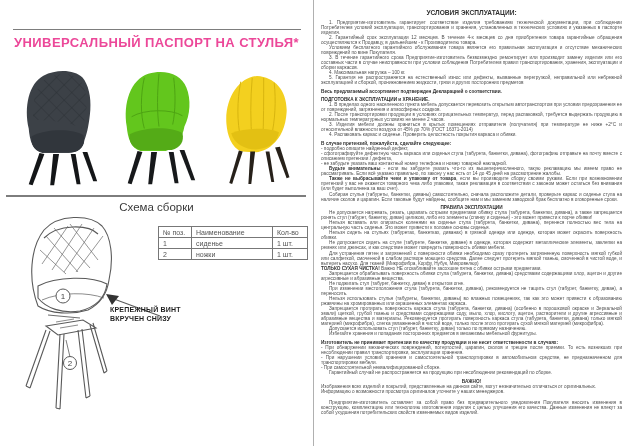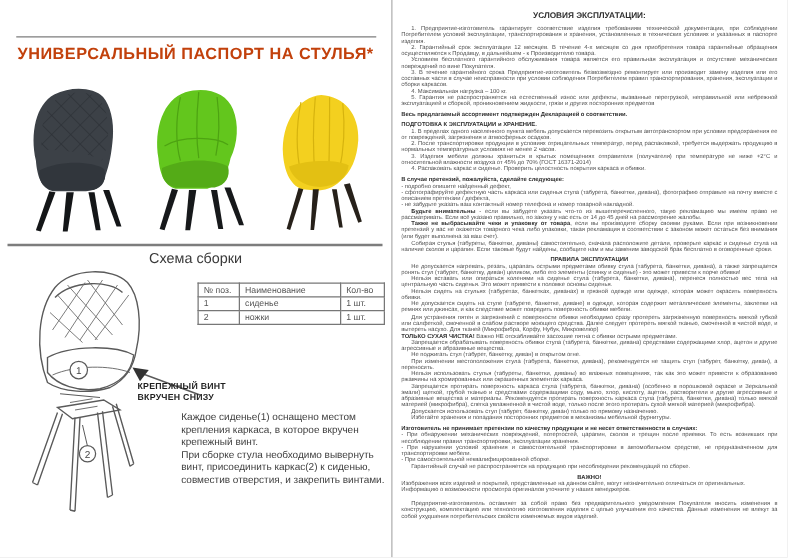--- a/index.html
+++ b/index.html
@@ -1,21 +1,21 @@
 <!DOCTYPE html>
 <html><head>
 <meta charset="utf-8">
 <style>
   html,body{margin:0;padding:0;background:#e8e8e8;}
   .page{position:relative;width:630px;height:446px;background:#ffffff;overflow:hidden;
         font-family:"Liberation Sans",sans-serif;}
   .hline{position:absolute;background:#7d7d7d;}
   .vline{position:absolute;background:#b0b0b0;}
   .title{position:absolute;left:0;top:35px;width:313px;text-align:center;
-         font-weight:700;font-size:13px;letter-spacing:.4px;color:#c2410c;}
+         font-weight:700;font-size:13px;letter-spacing:.4px;color:#ec4899;}
   .chairs{position:absolute;left:16px;top:52px;width:284px;height:138px;
           display:flex;justify-content:space-between;align-items:flex-end;}
   .scheme-title{position:absolute;left:0;top:201px;width:313px;text-align:center;
                 font-weight:400;font-size:11.5px;color:#3a3a3a;}
   .assembly-svg{position:absolute;left:8px;top:208px;}
   .parts-table{position:absolute;left:158px;top:226px;border-collapse:collapse;
                font-size:7px;color:#555;background:#fff;}
   .parts-table th,.parts-table td{border:1px solid #777;padding:1px 4px;
                font-weight:400;text-align:left;height:8px;white-space:nowrap;}
   .parts-table .c1{width:24px;} .parts-table .c2{width:72px;} .parts-table .c3{width:26px;}
@@ -161,24 +161,20 @@
           <td class="c3">1 шт.</td>
         </tr>
       </tbody>
   </table>
 
   <div class="callout">
     <div>КРЕПЕЖНЫЙ ВИНТ</div>
     <div>ВКРУЧЕН СНИЗУ</div>
   </div>
 
-  <div class="instructions">
-    <p class="para">Каждое сиденье(1) оснащено местом крепления каркаса, в которое вкручен крепежный винт.</p>
-    <p class="para">При сборке стула необходимо вывернуть винт, присоединить каркас(2) к сиденью, совместив отверстия, и закрепить винтами.</p>
-  </div>
 
   <div class="right-col" id="right-col">
       <div class="blk h1">УСЛОВИЯ ЭКСПЛУАТАЦИИ:</div>
       <div class="blk p">1. Предприятие-изготовитель гарантирует соответствие изделия требованиям технической документации, при соблюдении Потребителем условий эксплуатации, транспортирования и хранения, установленных в технических условиях и указанных в паспорте изделия.</div>
       <div class="blk p">2. Гарантийный срок эксплуатации 12 месяцев. В течение 4-х месяцев со дня приобретения товара гарантийные обращения осуществляются к Продавцу, в дальнейшем - к Производителю товара.</div>
       <div class="blk p">Условием бесплатного гарантийного обслуживания товара является его правильная эксплуатация и отсутствие механических повреждений по вине Покупателя.</div>
       <div class="blk p">3. В течение гарантийного срока Предприятие-изготовитель безвозмездно ремонтирует или производит замену изделия или его составных части в случае неисправности при условии соблюдения Потребителем правил транспортирования, хранения, эксплуатации и сборки каркасов.</div>
       <div class="blk p">4. Максимальная нагрузка – 100 кг.</div>
       <div class="blk p">5. Гарантия не распространяется на естественный износ или дефекты, вызванные перегрузкой, неправильной или небрежной эксплуатацией и сборкой, проникновением жидкости, грязи и других посторонних предметов</div>
       <div class="blk bg">Весь предлагаемый ассортимент подтвержден Декларацией о соответствии.</div>

